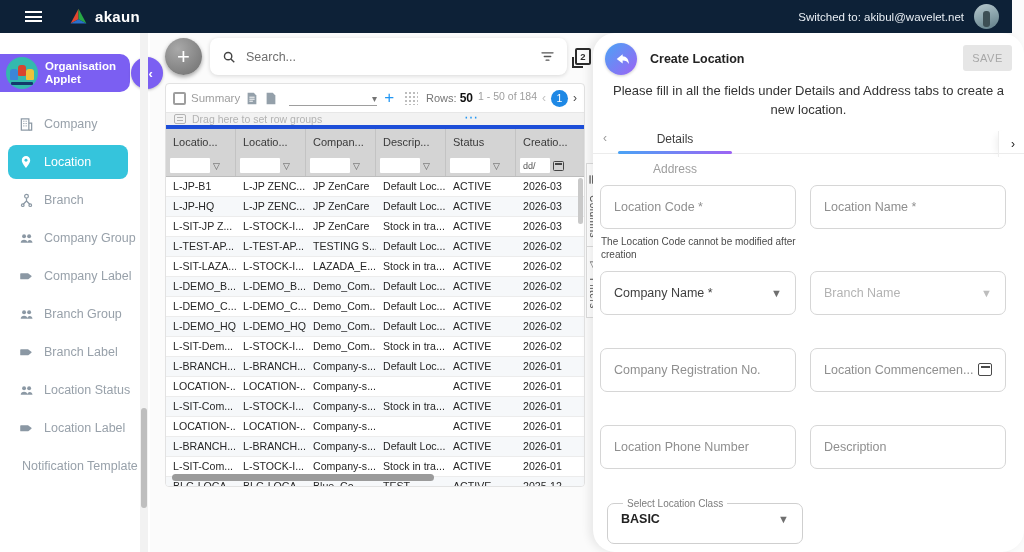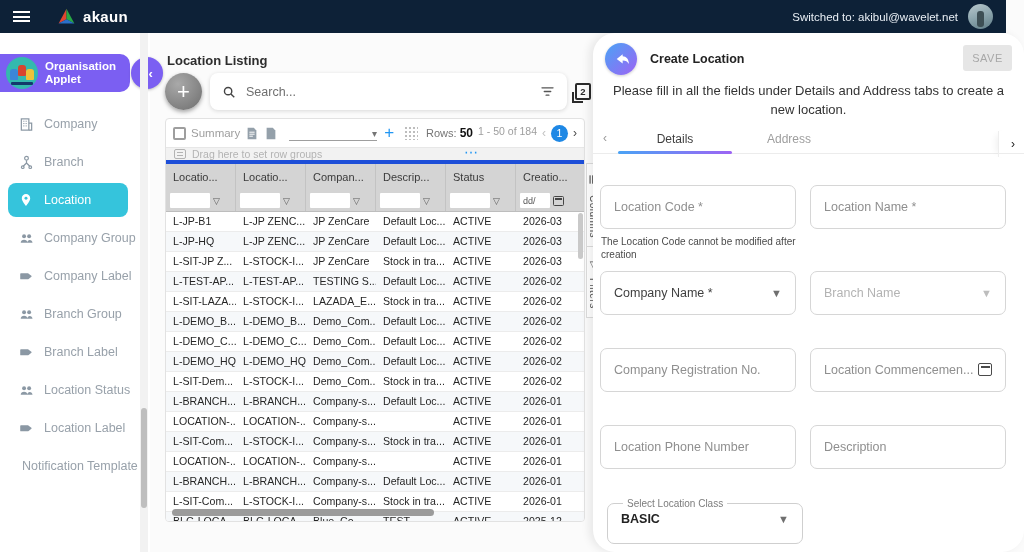--- a/index.html
+++ b/index.html
@@ -1,20 +1,20 @@
 <!DOCTYPE html>
 <html style="--topbar: #0d2137; --applet: #7b5ff2; --active-item: #35c4dc; --accent: #2196f3; --header-gray: #d4d4d4; --save-disabled-bg: #e6e6e6; --gradient-blue: #4aa3f5; --gradient-purple: #9d64f4;"><head>
 <meta charset="utf-8">
 <style>
   html,body{margin:0;padding:0;background:#dfe3e6;}
   *{box-sizing:border-box;font-family:"Liberation Sans",sans-serif;}
   .app{position:relative;width:1024px;height:552px;background:#fbfbfb;overflow:hidden;}
 
   
-  .topbar{position:absolute;top:0;left:0;right:18px;height:33px;background:var(--topbar);display:flex;align-items:center;z-index:30;}
+  .topbar{position:absolute;top:0;left:0;right:12px;height:33px;background:var(--topbar);display:flex;align-items:center;z-index:30;padding-left:12px;}
   .burger{width:17px;height:11px;margin-left:13px;border-top:2px solid #fff;border-bottom:2px solid #fff;position:relative;cursor:pointer;}
   .burger::after{content:'';position:absolute;left:0;right:0;top:2.5px;height:2px;background:#fff;}
   .brand{display:flex;align-items:center;gap:6px;margin-left:26px;}
   .brand-text{color:#fff;font-weight:700;font-size:15px;letter-spacing:.3px;}
   .topbar-right{margin-left:auto;display:flex;align-items:center;gap:10px;margin-right:13px;}
   .switched{color:#e8eef4;font-size:11.5px;}
   .avatar{width:25px;height:25px;border-radius:50%;background:linear-gradient(160deg,#b9c8cd 0%,#8fa8b0 45%,#5f7c86 100%);position:relative;overflow:hidden;}
   .avatar::after{content:'';position:absolute;left:9px;top:7px;width:7px;height:16px;background:#3d4f55;border-radius:3px;}
 
   
@@ -89,21 +89,21 @@
   .panel{position:absolute;top:33px;left:593px;right:0;bottom:0;background:#fff;box-shadow:-4px 0 8px rgba(0,0,0,.08);z-index:10;border-radius:22px;}
   .panel-head{display:flex;align-items:center;padding:10px 12px 4px 12px;position:relative;}
   .back-btn{width:32px;height:32px;border-radius:50%;background:linear-gradient(135deg,var(--gradient-blue),var(--gradient-purple));display:flex;align-items:center;justify-content:center;cursor:pointer;box-shadow:0 1px 3px rgba(0,0,0,.2);}
   .panel-title{margin-left:13px;font-size:12.5px;font-weight:700;color:#232323;}
   .save-btn{position:absolute;right:12px;top:12px;width:49px;height:26px;background:var(--save-disabled-bg);border:none;border-radius:3px;color:#a8a8a8;font-size:11px;font-weight:400;letter-spacing:.5px;cursor:default;}
   .instructions{margin:3px 20px 0;text-align:center;font-size:13px;color:#333;line-height:1.45;}
   .tabsbar{position:relative;height:30px;margin-top:4px;border-bottom:1px solid #ececec;display:flex;align-items:center;}
   .tab-chev{position:absolute;top:7px;font-size:12px;color:#666;cursor:pointer;}
   .tab-chev.left{left:10px;color:#999;}
   .tab-chev.right{right:9px;color:#222;border-left:1px solid #eee;padding-left:12px;height:26px;display:flex;align-items:center;box-shadow:-6px 0 6px -4px rgba(0,0,0,.06);}
-  .tabs{display:flex;margin-left:25px;height:100%;}
+  .tabs{display:flex;margin-left:25px;height:100%;flex-direction:column;}
   .tab{width:114px;text-align:center;font-size:12px;color:#9e9e9e;line-height:30px;cursor:pointer;}
   .tab.active{color:#3f3f3f;}
   .tab-underline{position:absolute;bottom:-1px;left:25px;width:114px;height:3px;background:linear-gradient(90deg,var(--gradient-blue),var(--gradient-purple));border-radius:2px;}
   .frow{display:flex;gap:14px;margin-left:7px;}
   .field{width:196px;height:44px;border:1px solid #d6d6d6;border-radius:7px;display:flex;align-items:center;justify-content:space-between;padding:0 13px;background:#fff;cursor:text;}
   .field .lbl{font-size:12.5px;color:#8f8f8f;white-space:nowrap;overflow:hidden;}
   .field.darklbl .lbl{color:#3f3f3f;}
   .field.disabled .lbl{color:#b3b3b3;}
   .field .caret{color:#6f6f6f;font-size:11px;margin-left:6px;}
   .field.disabled .caret{color:#bdbdbd;}
@@ -150,40 +150,40 @@
         <div class="side-item">
           <span class="ic">
             <svg viewBox="0 0 16 16" width="15" height="15" fill="none" stroke="currentColor" stroke-width="1.3">
               <rect x="2.5" y="2" width="8" height="12"></rect>
               <path d="M10.5 6.5h3V14h-3"></path>
               <path d="M4.5 4.5h1.3M7 4.5h1.3M4.5 7h1.3M7 7h1.3M4.5 9.5h1.3M7 9.5h1.3" stroke-width="1"></path>
             </svg>
           </span>
           <span>Company</span>
         </div>
+        <div class="side-item active">
+          <span class="ic">
+            <svg viewBox="0 0 16 16" width="14" height="14">
+              <path d="M8 1.2C5.3 1.2 3.2 3.3 3.2 6c0 3.4 4.8 8.8 4.8 8.8S12.8 9.4 12.8 6c0-2.7-2.1-4.8-4.8-4.8z" fill="currentColor"></path>
+              <circle cx="8" cy="5.9" r="1.7" fill="#35c4dc"></circle>
+            </svg>
+          </span>
+          <span>Location</span>
+        </div>
         <div class="side-item">
           <span class="ic">
             <svg viewBox="0 0 16 16" width="15" height="15" fill="none" stroke="currentColor" stroke-width="1.3">
               <circle cx="8" cy="3.5" r="2"></circle>
               <path d="M8 5.5v3M8 8.5L4.5 12M8 8.5l3.5 3.5"></path>
               <circle cx="4" cy="13" r="1.4"></circle>
               <circle cx="12" cy="13" r="1.4"></circle>
             </svg>
           </span>
           <span>Branch</span>
         </div>
-        <div class="side-item active">
-          <span class="ic">
-            <svg viewBox="0 0 16 16" width="14" height="14">
-              <path d="M8 1.2C5.3 1.2 3.2 3.3 3.2 6c0 3.4 4.8 8.8 4.8 8.8S12.8 9.4 12.8 6c0-2.7-2.1-4.8-4.8-4.8z" fill="currentColor"></path>
-              <circle cx="8" cy="5.9" r="1.7" fill="#35c4dc"></circle>
-            </svg>
-          </span>
-          <span>Location</span>
-        </div>
         <div class="side-item">
           <span class="ic">
             <svg viewBox="0 0 16 16" width="15" height="15" fill="currentColor">
               <circle cx="5.4" cy="5.6" r="2.1"></circle>
               <circle cx="10.8" cy="5.6" r="2.1"></circle>
               <path d="M1.8 12.6c0-2 1.6-3.2 3.6-3.2s3.6 1.2 3.6 3.2z"></path>
               <path d="M8.6 12.6c.2-1.7 1.3-2.9 2.7-3.1 1.7 0 3.1 1.2 3.1 3.1z"></path>
             </svg>
           </span>
           <span>Company Group</span>
@@ -237,21 +237,20 @@
         <div class="side-item noicon">
           <span>Notification Template</span>
         </div>
       </nav>
     <div class="side-scroll">
         <div class="thumb"></div>
       </div>
   </aside>
 
   <main class="mid">
-    <div class="mid-title">Location Listing</div>
     <div class="search-row">
       <span class="add-btn">+</span>
       <div class="search-box">
         <svg viewBox="0 0 16 16" width="14" height="14" fill="none" stroke="#444" stroke-width="1.6">
             <circle cx="7" cy="7" r="4.2"></circle>
             <path d="M10.2 10.2L14 14"></path>
           </svg>
         <input type="text" placeholder="Search..." style="">
         <svg viewBox="0 0 16 12" width="15" height="11" stroke="#555" stroke-width="1.5" stroke-linecap="round">
             <path d="M2 2h12M4.5 6h7M6.5 10h3"></path>

